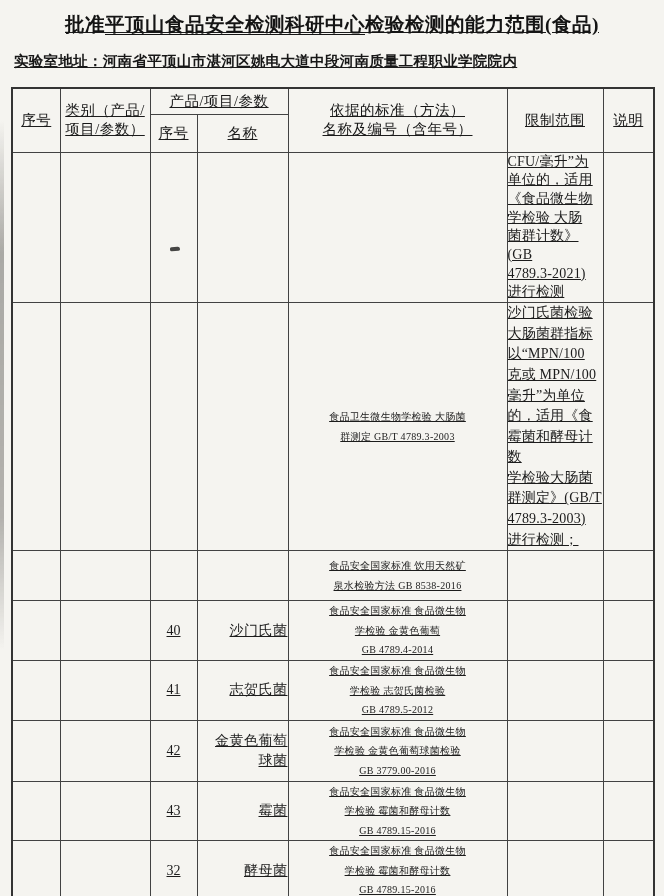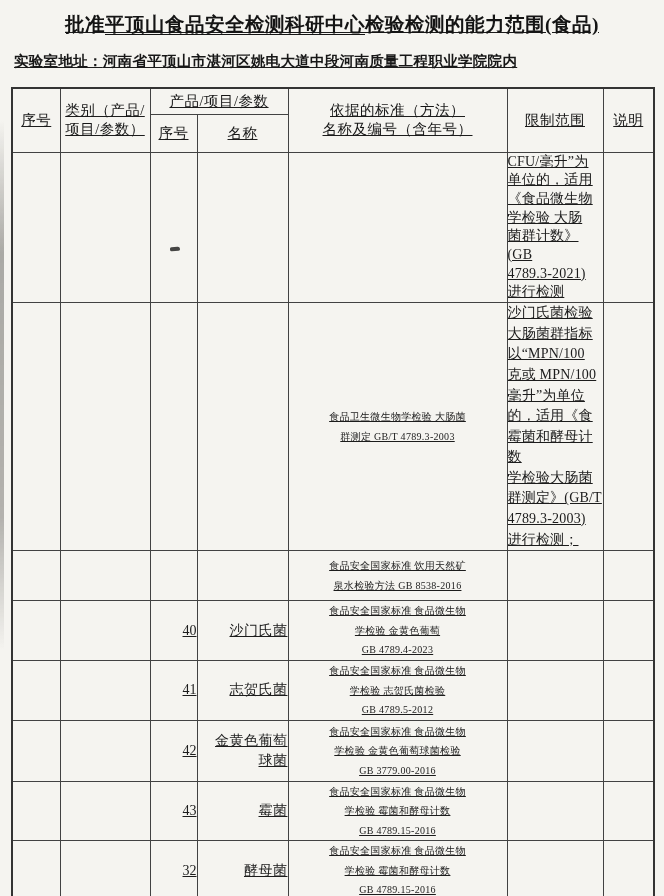--- a/index.html
+++ b/index.html
@@ -36,21 +36,21 @@
   }
   thead th {
     font-weight:normal; font-size:14.5px; text-align:center;
     vertical-align:middle; line-height:19px; letter-spacing:.5px; color:#161616;
   }
   tr.hr1 { height:26px; }
   tr.hr2 { height:38px; }
   tr.r1 { height:132px;margin-left:17px; } tr.r2 { height:228px; } tr.r3 { height:50px; }
   tr.r4 { height:57px; }  tr.r5 { height:60px; }  tr.r6 { height:61px; }
   tr.r7 { height:59px; }  tr.r8 { height:59px; }  tr.r9 { height:37px; }
-  td.c-subserial { text-align:right; vertical-align:middle; font-size:14px; position:relative; }
+  td.c-subserial { text-align:center; vertical-align:middle; font-size:14px; position:relative; }
   td.c-name { text-align:right; vertical-align:middle; font-size:14px; line-height:20px; padding:0 2px 0 8px; letter-spacing:.5px; }
   td.c-std  { text-align:center; vertical-align:middle; font-size:10px; line-height:19.5px; padding:2px 3px 2px 6px; letter-spacing:.3px; }
   td.c-limit{ text-align:left; vertical-align:top; font-size:14px; padding:2px 1px 0 5px; letter-spacing:.2px; }
   tr.r1 td.c-limit .ln { line-height:18.7px; }
   tr.r2 td.c-limit .ln { line-height:20.6px; }
   .smudge {
     position:absolute; left:19px; top:94px; width:10px; height:4px;
     background:#262626; border-radius:2px 3px 2px 2px; transform:rotate(-6deg); opacity:.85;
   }
 </style>
@@ -157,21 +157,21 @@
       <tr class="r4">
         <td></td>
         <td></td>
         <td class="c-subserial">40</td>
         <td class="c-name">
           <div class="ln">沙门氏菌</div>
         </td>
         <td class="c-std">
           <div class="ln">食品安全国家标准 食品微生物</div>
           <div class="ln">学检验 金黄色葡萄</div>
-          <div class="ln">GB 4789.4-2023</div>
+          <div class="ln">GB 4789.4-2014</div>
         </td>
         <td></td>
         <td></td>
       </tr>
 
       <tr class="r5">
         <td></td>
         <td></td>
         <td class="c-subserial">41</td>
         <td class="c-name">

